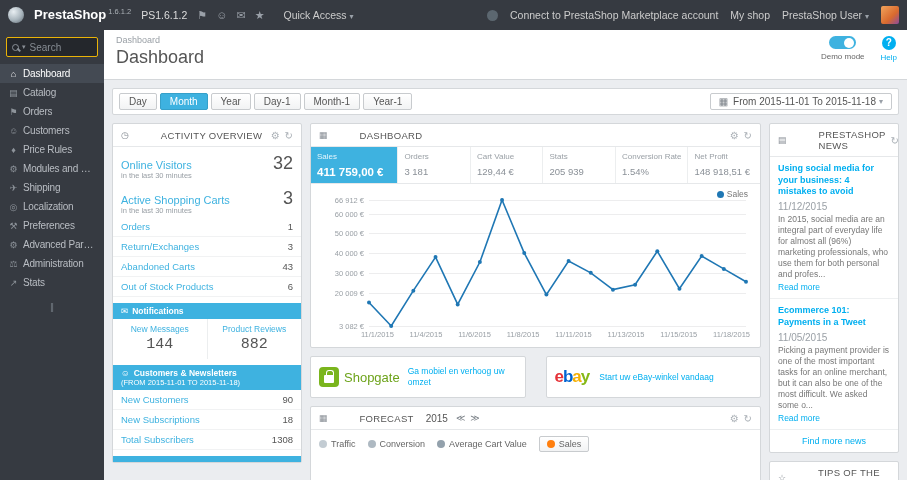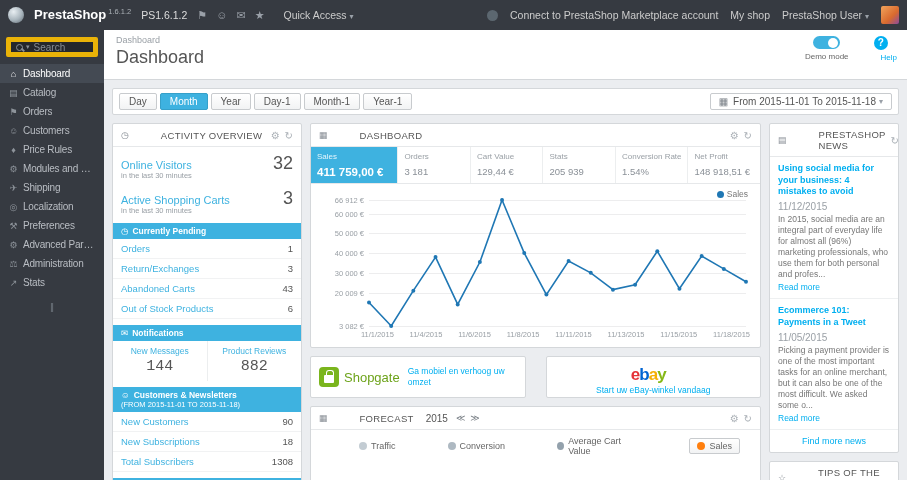--- a/index.html
+++ b/index.html
@@ -27,21 +27,21 @@
   .tb-icons { display: flex; }
   .tb-icons span { color: #9aa0a8; margin-right: 9px; font-size: 11px; cursor: pointer; }
   .tb-link { color: #ccc; cursor: pointer; white-space: nowrap; }
   .caret { font-size: 8px; color: #9aa0a8; margin-left: 3px; }
   .mkt-icon { width: 11px; height: 11px; border-radius: 50%; background: #5c6770; display: inline-block; }
   .avatar { width: 18px; height: 18px; border-radius: 2px; cursor: pointer;
     background: linear-gradient(135deg, #f2a45c 0%, #d96a2e 60%, #8c4b9e 100%); }
 
   
   .sidebar { position: absolute; left: 0; top: 30px; bottom: 0; width: 104px; background: #363a41; }
-  .search-box { margin: 7px 6px; background: #24272c; border: 5px solid #eab308; border-radius: 2px;
+  .search-box { margin: 7px 6px; background: #24272c; border: 1px solid #eab308; border-radius: 2px;
     height: 20px; display: flex; align-items: center; padding: 0 5px; }
   .mag { width: 7px; height: 7px; border: 1.5px solid #8a9097; border-radius: 50%; position: relative; flex: none; }
   .mag::after { content: ''; position: absolute; width: 4px; height: 1.5px; background: #8a9097;
     transform: rotate(45deg); right: -3px; bottom: -1px; }
   .search-caret { color: #8a9097; font-size: 7px; margin: 0 4px 0 3px; }
   .search-box input { background: transparent; border: 0; outline: none; color: #ccc; font-size: 10px; width: 56px; }
   .search-box input::placeholder { color: #878d94; }
   .nav-item { display: flex; align-items: center; padding: 4px 8px; color: #b9bdc3;
     font-size: 10px; cursor: pointer; white-space: nowrap; }
   .nav-item .ni-icon { width: 11px; flex: none; color: #8d939a; font-size: 9px; margin-right: 4px; text-align: center; }
@@ -56,21 +56,21 @@
   .breadcrumb { font-size: 9px; color: #9aa0a6; }
   .page-title { font-size: 18px; font-weight: normal; color: #555; margin-top: 2px; }
   .head-right { position: absolute; right: 10px; top: 6px; display: flex; }
   .head-ctrl { display: flex; flex-direction: column; align-items: center; margin-left: 16px; cursor: pointer; }
   .toggle { width: 27px; height: 13px; background: #3eb2e0; border-radius: 7px; position: relative; }
   .toggle::after { content: ''; position: absolute; right: 2px; top: 1.5px; width: 10px; height: 10px;
     background: #fff; border-radius: 50%; }
   .head-ctrl .lbl { font-size: 8px; color: #666; margin-top: 3px; }
   .help-circle { width: 14px; height: 14px; border-radius: 50%; background: #00aff0; color: #fff;
     font-size: 10px; line-height: 14px; text-align: center; font-weight: bold; }
-  .head-ctrl .lbl.blue { color: #00aff0; margin-left: 16px; }
+  .head-ctrl .lbl.blue { color: #00aff0; }
 
   .content { padding: 8px; }
 
   
   .filterbar { background: #fff; border: 1px solid #d4d7da; border-radius: 2px; padding: 4px 6px;
     display: flex; align-items: center; justify-content: space-between; margin-bottom: 8px; }
   .fbtns { display: flex; }
   .fbtn { border: 1px solid #c8cbce; background: linear-gradient(#fff, #f2f3f4); border-radius: 2px;
     padding: 2px 9px; font-size: 10px; color: #555; cursor: pointer; margin-right: 3px; }
   .fbtn.active { background: #3eb2e0; border-color: #36a0c9; color: #fff; }
@@ -131,37 +131,37 @@
     transform: translateY(-50%); }
   .plot svg { position: absolute; left: 50px; right: 6px; top: 0; bottom: 0;
     width: calc(100% - 56px); height: 100%; overflow: visible; }
   .xticks { display: flex; justify-content: space-between; margin: 4px 0 4px 42px; padding-right: 2px;
     font-size: 7.5px; color: #9aa0a6; }
 
   
   .ads { display: flex; margin-bottom: 8px; }
   .ad { flex: 1; background: #fff; border: 1px solid #d4d7da; border-radius: 2px; padding: 8px;
     display: flex; align-items: center; height: 42px; }
-  .ad + .ad { margin-left: 20px; flex-direction: column; }
+  .ad + .ad { margin-left: 20px; }
   .sg-icon { width: 20px; height: 20px; background: #7ab51d; border-radius: 4px; position: relative; flex: none; }
   .sg-icon::before { content: ''; position: absolute; left: 5px; bottom: 4px; width: 10px; height: 8px;
     background: #fff; border-radius: 1px; }
   .sg-icon::after { content: ''; position: absolute; left: 7px; top: 3px; width: 6px; height: 5px;
     border: 1.5px solid #fff; border-bottom: 0; border-radius: 3px 3px 0 0; }
   .sg-text { color: #6da31a; font-weight: normal; font-size: 13px; margin: 0 8px 0 5px; }
   .ad-link { color: #00aff0; font-size: 8.5px; cursor: pointer; line-height: 1.25; }
   .ebay-logo { font-size: 17px; font-weight: bold; letter-spacing: -1px; margin-right: 10px; flex: none; }
   .eb-e { color: #e53238; } .eb-b { color: #0064d2; } .eb-a { color: #f5af02; } .eb-y { color: #86b817; }
 
   
   .year-nav { display: flex; align-items: center; margin-left: 12px; }
   .year-lbl { font-size: 10px; color: #555; margin-right: 8px; }
   .ynav-btn { color: #7a8087; font-size: 9px; margin-right: 5px; cursor: pointer; }
   .legend-row { display: flex; align-items: center; padding: 6px 8px; font-size: 9px; color: #666; }
-  .leg { display: flex; align-items: center; margin-right: 12px; cursor: pointer; margin-left: 40px; }
+  .leg { display: flex; align-items: center; margin-right: 12px; cursor: pointer; }
   .ldot { width: 8px; height: 8px; border-radius: 50%; margin-right: 4px; }
   .ld-traffic { background: #c3ccd3; } .ld-conv { background: #aeb9c2; } .ld-acv { background: #93a1ac; }
   .ld-sales { background: #ff7f0e; }
   .leg.active { border: 1px solid #c8cbce; border-radius: 2px; padding: 2px 7px;
     background: linear-gradient(#fff, #f2f3f4); }
   .forecast-body { height: 70px; }
 
   
   .news-article { padding: 6px 8px; border-bottom: 1px solid #eef0f1; }
   .na-title { color: #00aff0; font-size: 9px; font-weight: bold; line-height: 1.3; cursor: pointer; }
@@ -307,21 +307,20 @@
               <div class="vr-sub">in the last 30 minutes</div>
             </div>
             <div class="visitor-row">
               <div class="vr-top">
                   <span class="vr-label">Active Shopping Carts</span>
                   <span class="vr-value">3</span>
                 </div>
               <div class="vr-sub">in the last 30 minutes</div>
             </div>
 
-            <div class="sect-head"><span class="si">◷</span><span>Currently Pending</span></div>
             <div class="a-row">
                 <span class="lbl">Orders</span>
                 <span class="val">1</span>
               </div>
             <div class="a-row">
                 <span class="lbl">Return/Exchanges</span>
                 <span class="val">3</span>
               </div>
             <div class="a-row">
                 <span class="lbl">Abandoned Carts</span>

